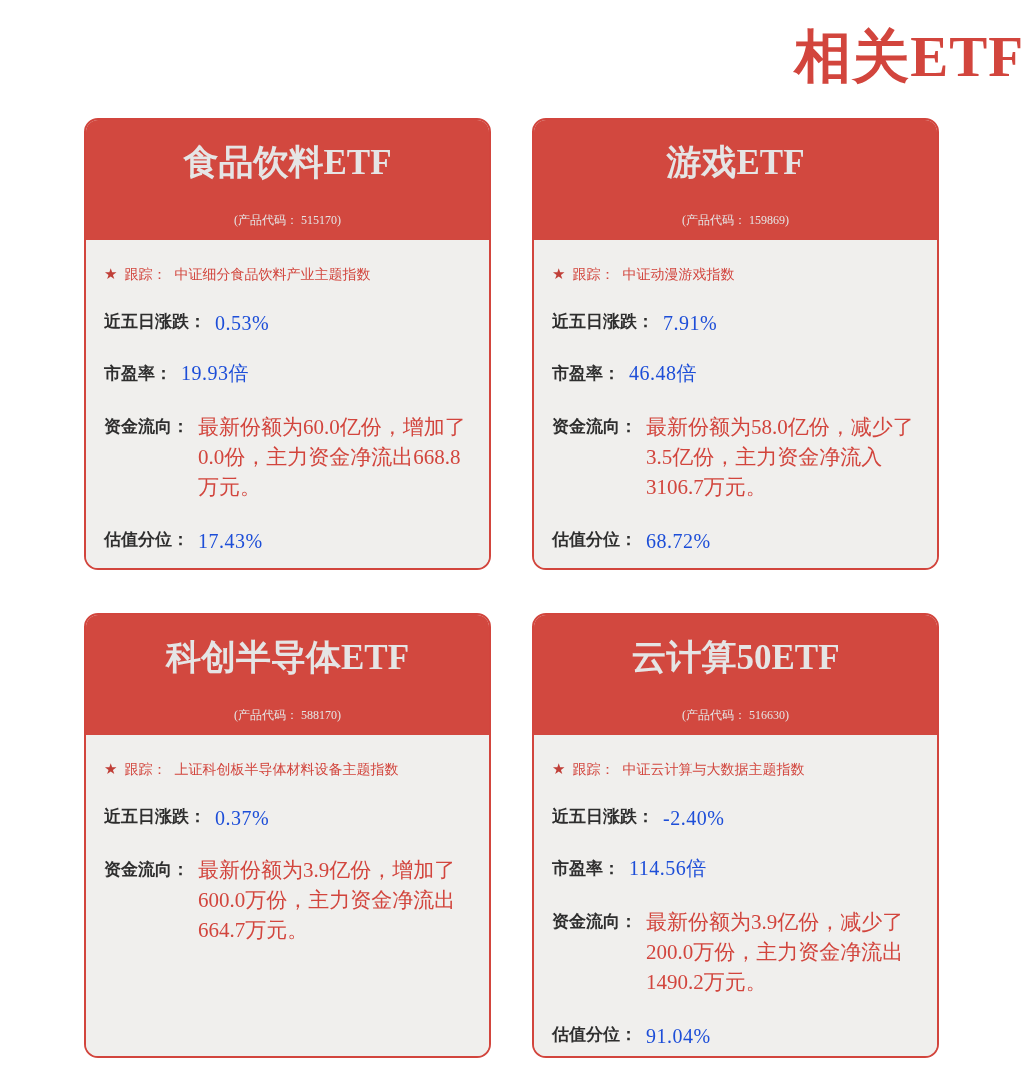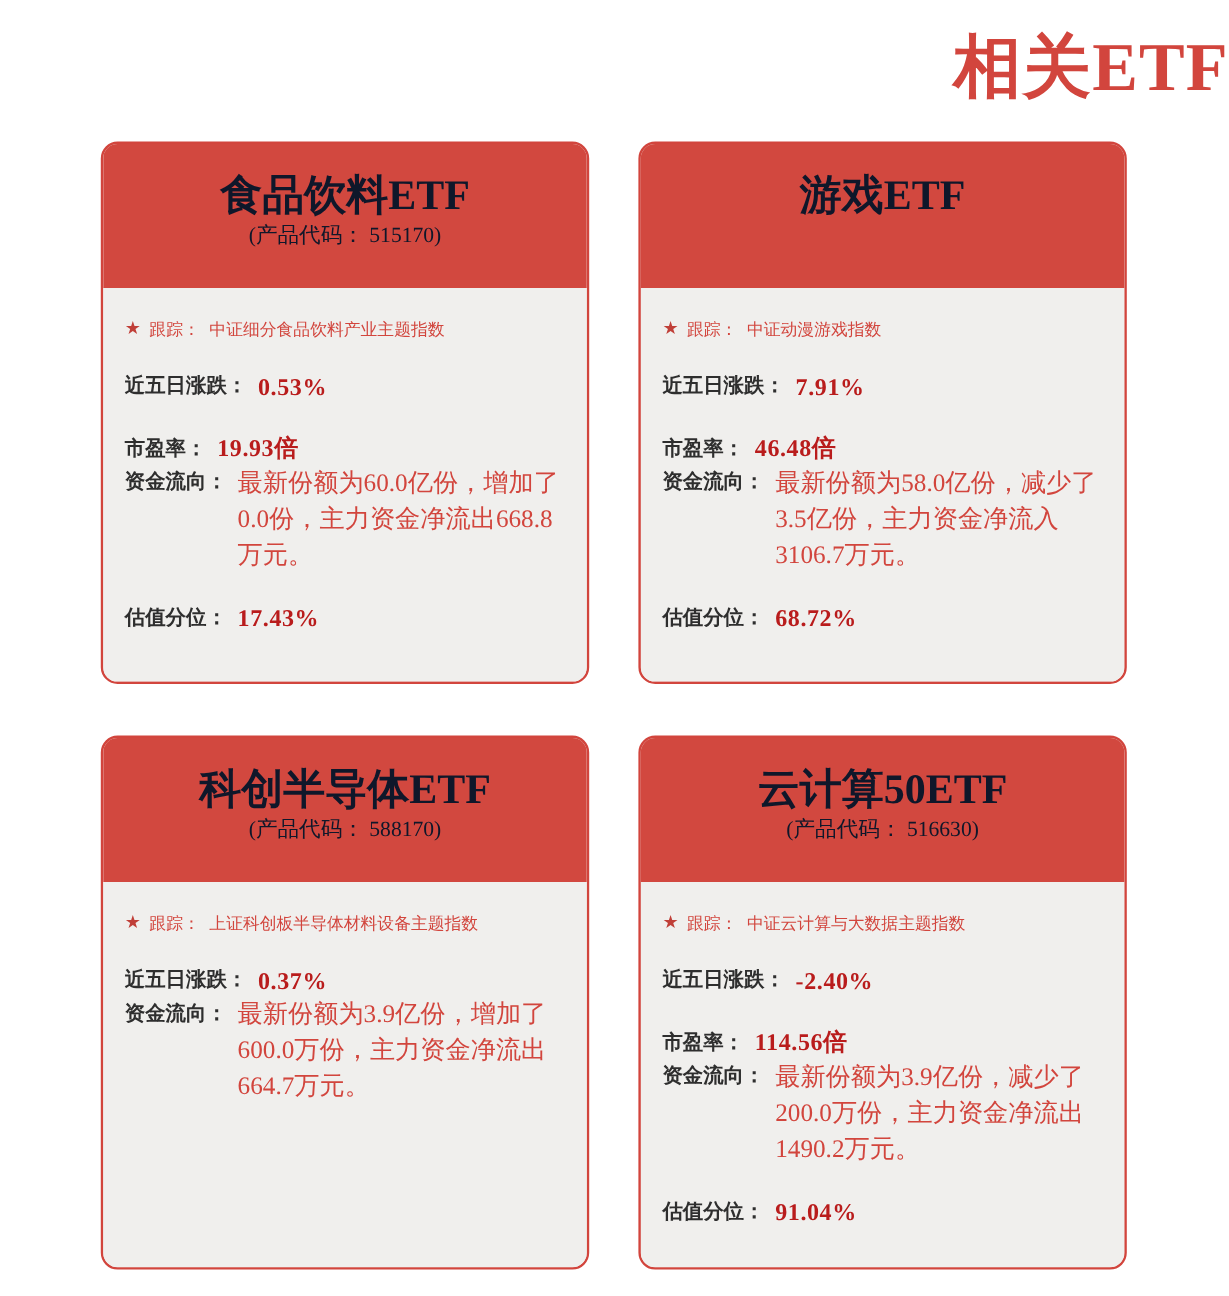--- a/index.html
+++ b/index.html
@@ -38,34 +38,34 @@
     overflow: hidden;
     background: #f0efed;
     display: flex;
     flex-direction: column;
   }
   .card.tall  { height: 452px; }
   .card.short { height: 445px; }
   .card-header {
     background: #d2483f;
     height: 120px;
-    color: #0f172a;
+    color: #e5e5e5;
     text-align: center;
     padding-top: 22px;
     flex-shrink: 0;
   }
   .card-name {
     font-size: 35px;
     font-weight: bold;
     line-height: 42px;
     font-family: "Liberation Serif", serif;
   }
   .card-code {
-    margin-top: 0;
-    font-size: 18px;
+    margin-top: 28px;
+    font-size: 12px;
     font-family: "Liberation Serif", serif;
   }
   .card-body {
     padding: 24px 18px 18px 18px;
     background: #f0efed;
     flex: 1;
   }
   .tracking-row {
     display: flex;
     align-items: center;
@@ -86,30 +86,31 @@
     margin-top: 25px;
   }
   .metric-label {
     color: #2e2e2e;
     font-weight: bold;
     font-size: 17px;
     flex-shrink: 0;
     line-height: 26px;
   }
   .metric-value {
-    color: #b91c1c;
-    font-weight: bold;
+    color: #1d4ed8;
+    font-weight: normal;
     font-size: 20px;
     margin-left: 9px;
     font-family: "Liberation Serif", serif;
     letter-spacing: 0.5px;
   }
   .flow-row {
     display: flex;
     align-items: flex-start;
+    margin-top: 25px;
   }
   .flow-row .metric-label { line-height: 30px; }
   .flow-text {
     color: #d2453d;
     font-weight: normal;
     font-size: 21px;
     line-height: 30px;
     margin-left: 9px;
     font-family: "Liberation Serif", serif;
   }
@@ -149,20 +150,21 @@
         <div class="metric-row">
           <span class="metric-label">估值分位：</span>
           <span class="metric-value">17.43%</span>
         </div>
       </div>
     </div>
 
     <div class="card tall">
       <div class="card-header">
         <div class="card-name">游戏ETF</div>
+        <div class="card-code">(产品代码：  159869)</div>
       </div>
       <div class="card-body">
         <div class="tracking-row">
           <span class="star-icon">★</span>
           <span class="tracking-label">跟踪：</span>
           <span class="tracking-index">中证动漫游戏指数</span>
         </div>
         <div class="metric-row">
           <span class="metric-label">近五日涨跌：</span>
           <span class="metric-value">7.91%</span>

